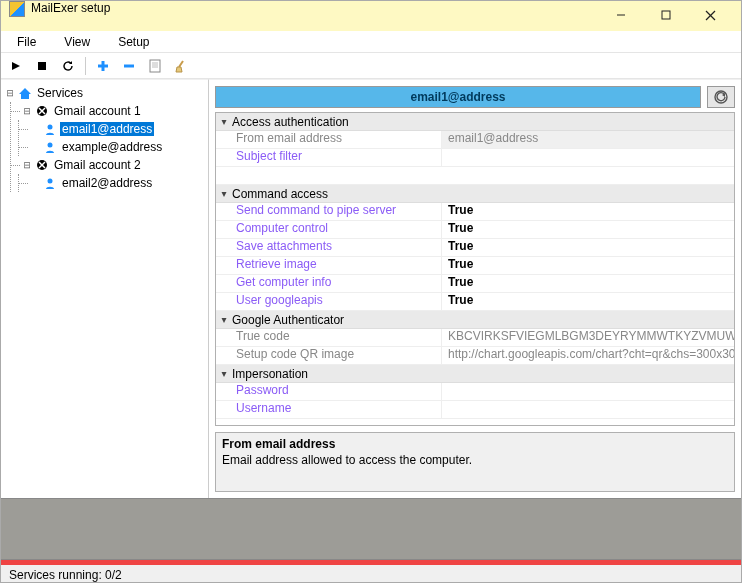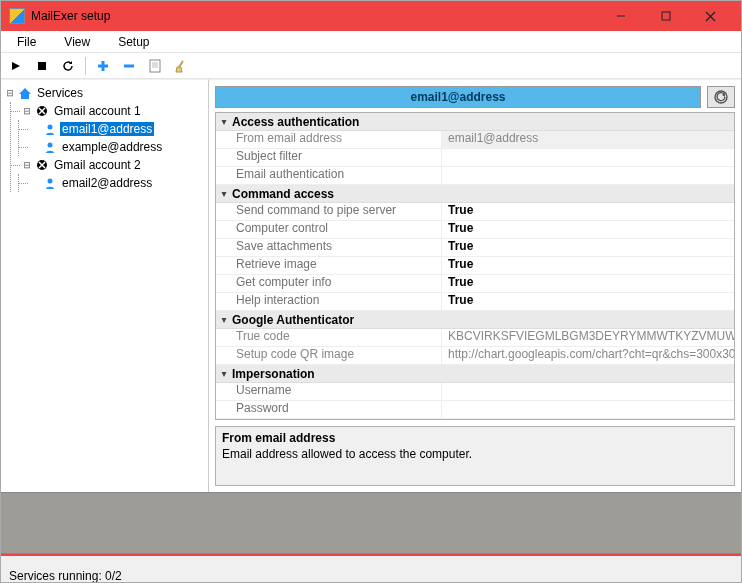--- a/index.html
+++ b/index.html
@@ -1,17 +1,17 @@
 <!DOCTYPE html>
 <html><head>
 <meta charset="utf-8">
 <style>
 * { box-sizing: border-box; margin: 0; padding: 0; }
 body { font-family: "Segoe UI", Tahoma, sans-serif; font-size: 12px; background: #fff; width: 742px; height: 583px; overflow: hidden; border: 1px solid #aaa; display: flex; flex-direction: column; }
-.titlebar { height: 30px; background: #ef4444; display: flex; align-items: center; padding: 0 8px; }
+.titlebar { height: 30px; background: #fef9c3; display: flex; align-items: flex-start; padding: 0 8px; }
 .titlebar .appicon { width: 16px; height: 16px; background: linear-gradient(135deg,#f4c430 0%,#f4c430 50%,#1e90ff 50%,#1e90ff 100%); border:1px solid #888; margin-right: 6px; }
 .titlebar .title { flex: 1; font-size: 12px; }
 .titlebar .winbtns { display: flex; gap: 0; }
 .titlebar .winbtn { width: 45px; height: 28px; display: flex; align-items: center; justify-content: center; font-family: sans-serif; font-size: 13px; }
 .menubar { height: 22px; display: flex; align-items: center; padding: 0 6px; gap: 8px; border-bottom: 1px solid #e5e5e5;}
 .menubar .menuitem { padding: 2px 10px; }
 .toolbar { height: 26px; display: flex; align-items: center; padding: 0 4px; gap: 4px; border-bottom: 1px solid #e5e5e5; }
 .toolbar .tbtn { width: 22px; height: 22px; display: flex; align-items: center; justify-content: center; }
 .toolbar .sep { width: 1px; height: 18px; background: #ccc; margin: 0 2px; }
 .mainarea { flex: 1; display: flex; min-height: 0; }
@@ -27,31 +27,31 @@
 .tree .childwrap { padding-left: 0; }
 .tree .dotted { border-left: 1px dotted #999; margin-left: 7px; }
 .tree .dotted .row::before { content:""; display:inline-block; width:10px; border-top:1px dotted #999; vertical-align:middle; margin-left:-1px;}
 .rightpane { flex: 1; display: flex; flex-direction: column; min-width:0; border-top:1px solid #f0f0f0;}
 .headerrow { display:flex; align-items:stretch; padding: 6px 6px 4px 6px; gap:6px;}
 .headerlabel { flex:1; background:#56b7ea; color:#003a5c; font-weight:bold; text-align:center; padding:3px 0; border:1px solid #999;}
 .refreshbtn { width:28px; background:#e6e6e6; border:1px solid #999; display:flex; align-items:center; justify-content:center;}
 .propgrid { flex:1; margin:0 6px 6px 6px; border:1px solid #b0b0b0; overflow:auto; background:#fff; min-height:0;}
 .pg-cat { background:#eaeaea; display:flex; align-items:center; height:18px; border-bottom:1px solid #ddd;}
 .pg-cat .chev { width:16px; text-align:center; font-size:10px; color:#444;}
-.pg-cat .catname { font-weight:bold; }
+.pg-cat .catname { font-weight:normal; }
 .pg-row { display:flex; height:18px; border-bottom:1px solid #eee;}
-.pg-row .cell-l { width: 226px; padding-left: 20px; color:#737373; border-right:1px solid #eee; white-space:nowrap; overflow:hidden;}
+.pg-row .cell-l { width: 226px; padding-left: 20px; color:#8b5cf6; border-right:1px solid #eee; white-space:nowrap; overflow:hidden;}
 .pg-row .cell-r { flex:1; padding-left: 6px; white-space:nowrap; overflow:hidden;}
 .pg-row.gray .cell-l { color:#888; }
 .pg-row.gray .cell-r { color:#888; background:#f0f0f0;}
 .pg-row .bold { font-weight:bold; }
 .descpane { height:60px; margin:0 6px 6px 6px; border:1px solid #b0b0b0; background:#f0f0f0; padding:4px 6px;}
 .descpane .dtitle { font-weight:bold; margin-bottom:2px;}
 .bottomgap { height:62px; background:#9d9c97; border-top:1px solid #888; border-bottom:1px solid #888;}
-.statusbar { height:22px; background:#f0f0f0; display:flex; align-items:flex-start; padding:13px 8px; border-top:2px solid #ef4444;}
+.statusbar { height:22px; background:#f0f0f0; display:flex; align-items:flex-end; padding:0 8px; border-top:5px solid #ef4444;}
 svg { display:block; }
 </style>
 </head>
 <body>
 
 <div class="titlebar">
   <div class="appicon"></div>
   <div class="title">MailExer setup</div>
   <div class="winbtns">
     <div class="winbtn">
@@ -220,21 +220,20 @@
           <span class="catname">Access authentication</span>
         </div>
       <div class="pg-row gray">
           <div class="cell-l">From email address</div>
           <div class="cell-r">email1@address</div>
         </div>
       <div class="pg-row">
           <div class="cell-l">Subject filter</div>
         </div>
       <div class="pg-row">
-          <div class="cell-l">Email authentication</div>
         </div>
 
       <div class="pg-cat">
           <span class="chev">▾</span>
           <span class="catname">Command access</span>
         </div>
       <div class="pg-row">
           <div class="cell-l">Send command to pipe server</div>
           <div class="cell-r bold">True</div>
         </div>
@@ -248,21 +247,21 @@
         </div>
       <div class="pg-row">
           <div class="cell-l">Retrieve image</div>
           <div class="cell-r bold">True</div>
         </div>
       <div class="pg-row">
           <div class="cell-l">Get computer info</div>
           <div class="cell-r bold">True</div>
         </div>
       <div class="pg-row">
-          <div class="cell-l">Help interaction</div>
+          <div class="cell-l">User googleapis</div>
           <div class="cell-r bold">True</div>
         </div>
 
       <div class="pg-cat">
           <span class="chev">▾</span>
           <span class="catname">Google Authenticator</span>
         </div>
       <div class="pg-row gray">
           <div class="cell-l">True code</div>
           <div class="cell-r" style="background:#fff">KBCVIRKSFVIEGMLBGM3DEYRYMMWTKYZVMUWTI</div>
@@ -270,25 +269,25 @@
       <div class="pg-row gray">
           <div class="cell-l">Setup code QR image</div>
           <div class="cell-r" style="background:#fff">http://chart.googleapis.com/chart?cht=qr&amp;chs=300x300</div>
         </div>
 
       <div class="pg-cat">
           <span class="chev">▾</span>
           <span class="catname">Impersonation</span>
         </div>
       <div class="pg-row">
+          <div class="cell-l">Password</div>
+          <div class="cell-r"></div>
+        </div>
+      <div class="pg-row">
           <div class="cell-l">Username</div>
-          <div class="cell-r"></div>
-        </div>
-      <div class="pg-row">
-          <div class="cell-l">Password</div>
           <div class="cell-r"></div>
         </div>
     </div>
 
     <div class="descpane">
       <div class="dtitle">From email address</div>
       <div>Email address allowed to access the computer.</div>
     </div>
   </div>
 </div>

